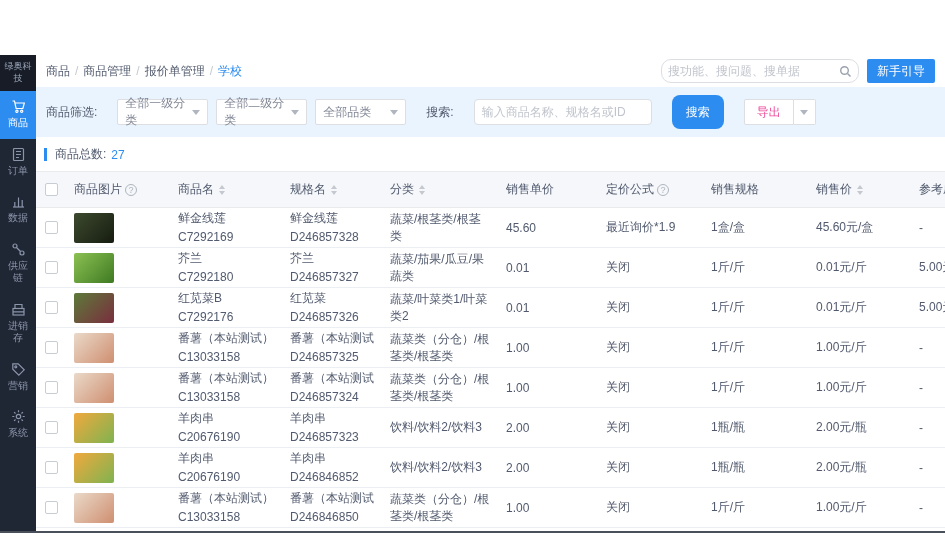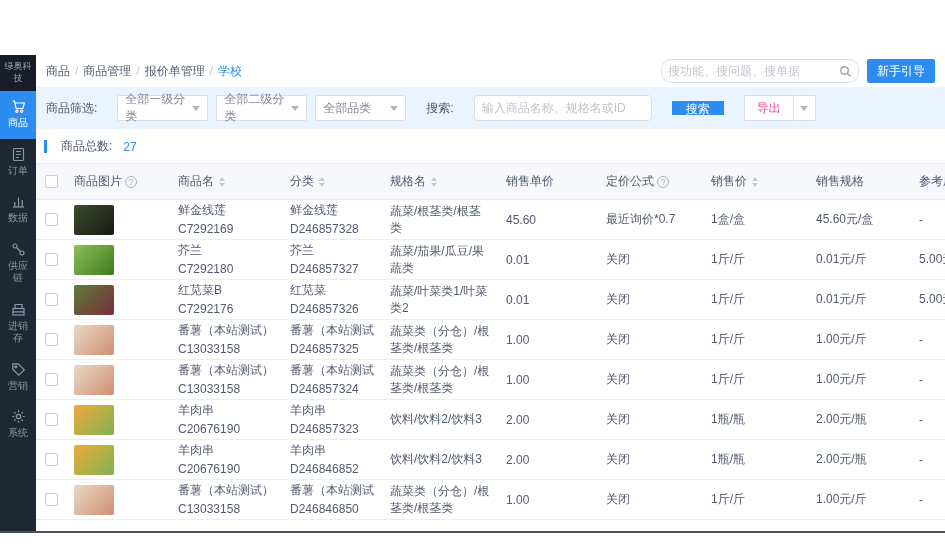--- a/index.html
+++ b/index.html
@@ -31,29 +31,29 @@
   .guide-btn { margin-left:8px; height:24px; padding:0 10px; background:#2d8cf0; color:#fff; border:none; border-radius:2px;
                font-size:12px; cursor:pointer; font-family:inherit; }
 
   .filter-bar { background:#e9f4fe; padding:8px 10px; display:flex; align-items:center; gap:20px; flex-shrink:0; }
   .flabel { color:#515a6e; flex-shrink:0; }
   .fselect { width:91px; height:26px; background:#fff; border:1px solid #dcdee2; border-radius:2px; display:flex;
              align-items:center; justify-content:space-between; padding:0 7px; color:#808695; cursor:pointer; flex-shrink:0; }
   .caret { width:0; height:0; border-left:4px solid transparent; border-right:4px solid transparent; border-top:5px solid #b0b6bf; }
   .fsearch { width:178px; height:26px; background:#fff; border:1px solid #dcdee2; border-radius:4px; padding:0 7px;
              font-size:12px; font-family:Liberation Sans, sans-serif; color:#515a6e; outline:none; }
-  .search-btn { height:14px; padding:0 14px; background:#2d8cf0; border:none; color:#fff; border-radius:0;
+  .search-btn { height:34px; padding:0 14px; background:#2d8cf0; border:none; color:#fff; border-radius:8px;
                 font-size:12px; cursor:pointer; font-family:inherit; }
   .export-group { display:flex; height:26px; }
   .export-btn { height:26px; padding:0 12px; background:#fff; border:1px solid #dcdee2; border-radius:2px 0 0 2px;
                 font-size:12px; color:#ec4899; cursor:pointer; font-family:inherit; }
   .export-caret { width:22px; display:flex; align-items:center; justify-content:center; background:#fff;
                   border:1px solid #dcdee2; border-left:none; border-radius:0 2px 2px 0; cursor:pointer; }
 
-  .summary { padding:9px 10px 8px 8px; display:flex; align-items:center; gap:11px; flex-shrink:0; }
+  .summary { padding:9px 10px 8px 8px; display:flex; align-items:center; gap:5px; flex-shrink:0; }
   .accent { width:3px; height:13px; background:#2d8cf0; margin-right:3px; }
   .count { color:#2d8cf0; }
 
   
   .table-wrap { flex:1; overflow:hidden; border-top:1px solid #e8eaec; }
   .trow { display:grid; grid-template-columns:30px 104px 112px 100px 116px 100px 105px 105px 103px 80px;
           width:955px; align-items:center; border-bottom:1px solid #ebeef2; background:#fff; }
   .thead .trow, .trow.head { background:#f5f7fa; height:36px; border-bottom:1px solid #e8eaec; }
   .tbody .trow { height:40px; }
   .cell { padding:0 8px; display:flex; align-items:center; gap:3px; overflow:hidden; height:100%; }
@@ -213,51 +213,51 @@
               <span class="help">?</span>
             </div>
             <div class="cell">
               <span>商品名</span>
               <span class="sort">
                 <i class="up"></i>
                 <i class="dn"></i>
               </span>
             </div>
             <div class="cell">
+              <span>规格名</span>
+              <span class="sort">
+                <i class="up"></i>
+                <i class="dn"></i>
+              </span>
+            </div>
+            <div class="cell">
               <span>分类</span>
               <span class="sort">
                 <i class="up"></i>
                 <i class="dn"></i>
               </span>
             </div>
             <div class="cell">
-              <span>规格名</span>
-              <span class="sort">
-                <i class="up"></i>
-                <i class="dn"></i>
-              </span>
-            </div>
-            <div class="cell">
               <span>销售单价</span>
             </div>
             <div class="cell">
               <span>定价公式</span>
               <span class="help">?</span>
+            </div>
+            <div class="cell">
+              <span>销售规格</span>
             </div>
             <div class="cell">
               <span>销售价</span>
               <span class="sort">
                 <i class="up"></i>
                 <i class="dn"></i>
               </span>
             </div>
             <div class="cell">
-              <span>销售规格</span>
-            </div>
-            <div class="cell">
               <span>参考成</span>
             </div>
           </div>
         <div class="tbody">
             <div class="trow">
               <div class="cell c-center">
                 <span class="cb"></span>
               </div>
               <div class="cell">
                 <span class="thumb" style="background:linear-gradient(135deg,#3d4a2e,#161c10)"></span>
@@ -269,21 +269,21 @@
                 </div>
               </div>
               <div class="cell">
                 <div class="two-line">
                   <span>鲜金线莲</span>
                   <span>D246857328</span>
                 </div>
               </div>
               <div class="cell wrap">蔬菜/根茎类/根茎类</div>
               <div class="cell">45.60</div>
-              <div class="cell">最近询价*0.7</div>
+              <div class="cell">最近询价*1.9</div>
               <div class="cell">1盒/盒</div>
               <div class="cell">45.60元/盒</div>
               <div class="cell">-</div>
             </div>
             <div class="trow">
               <div class="cell c-center">
                 <span class="cb"></span>
               </div>
               <div class="cell">
                 <span class="thumb" style="background:linear-gradient(135deg,#8cc152,#3e7a23)"></span>

